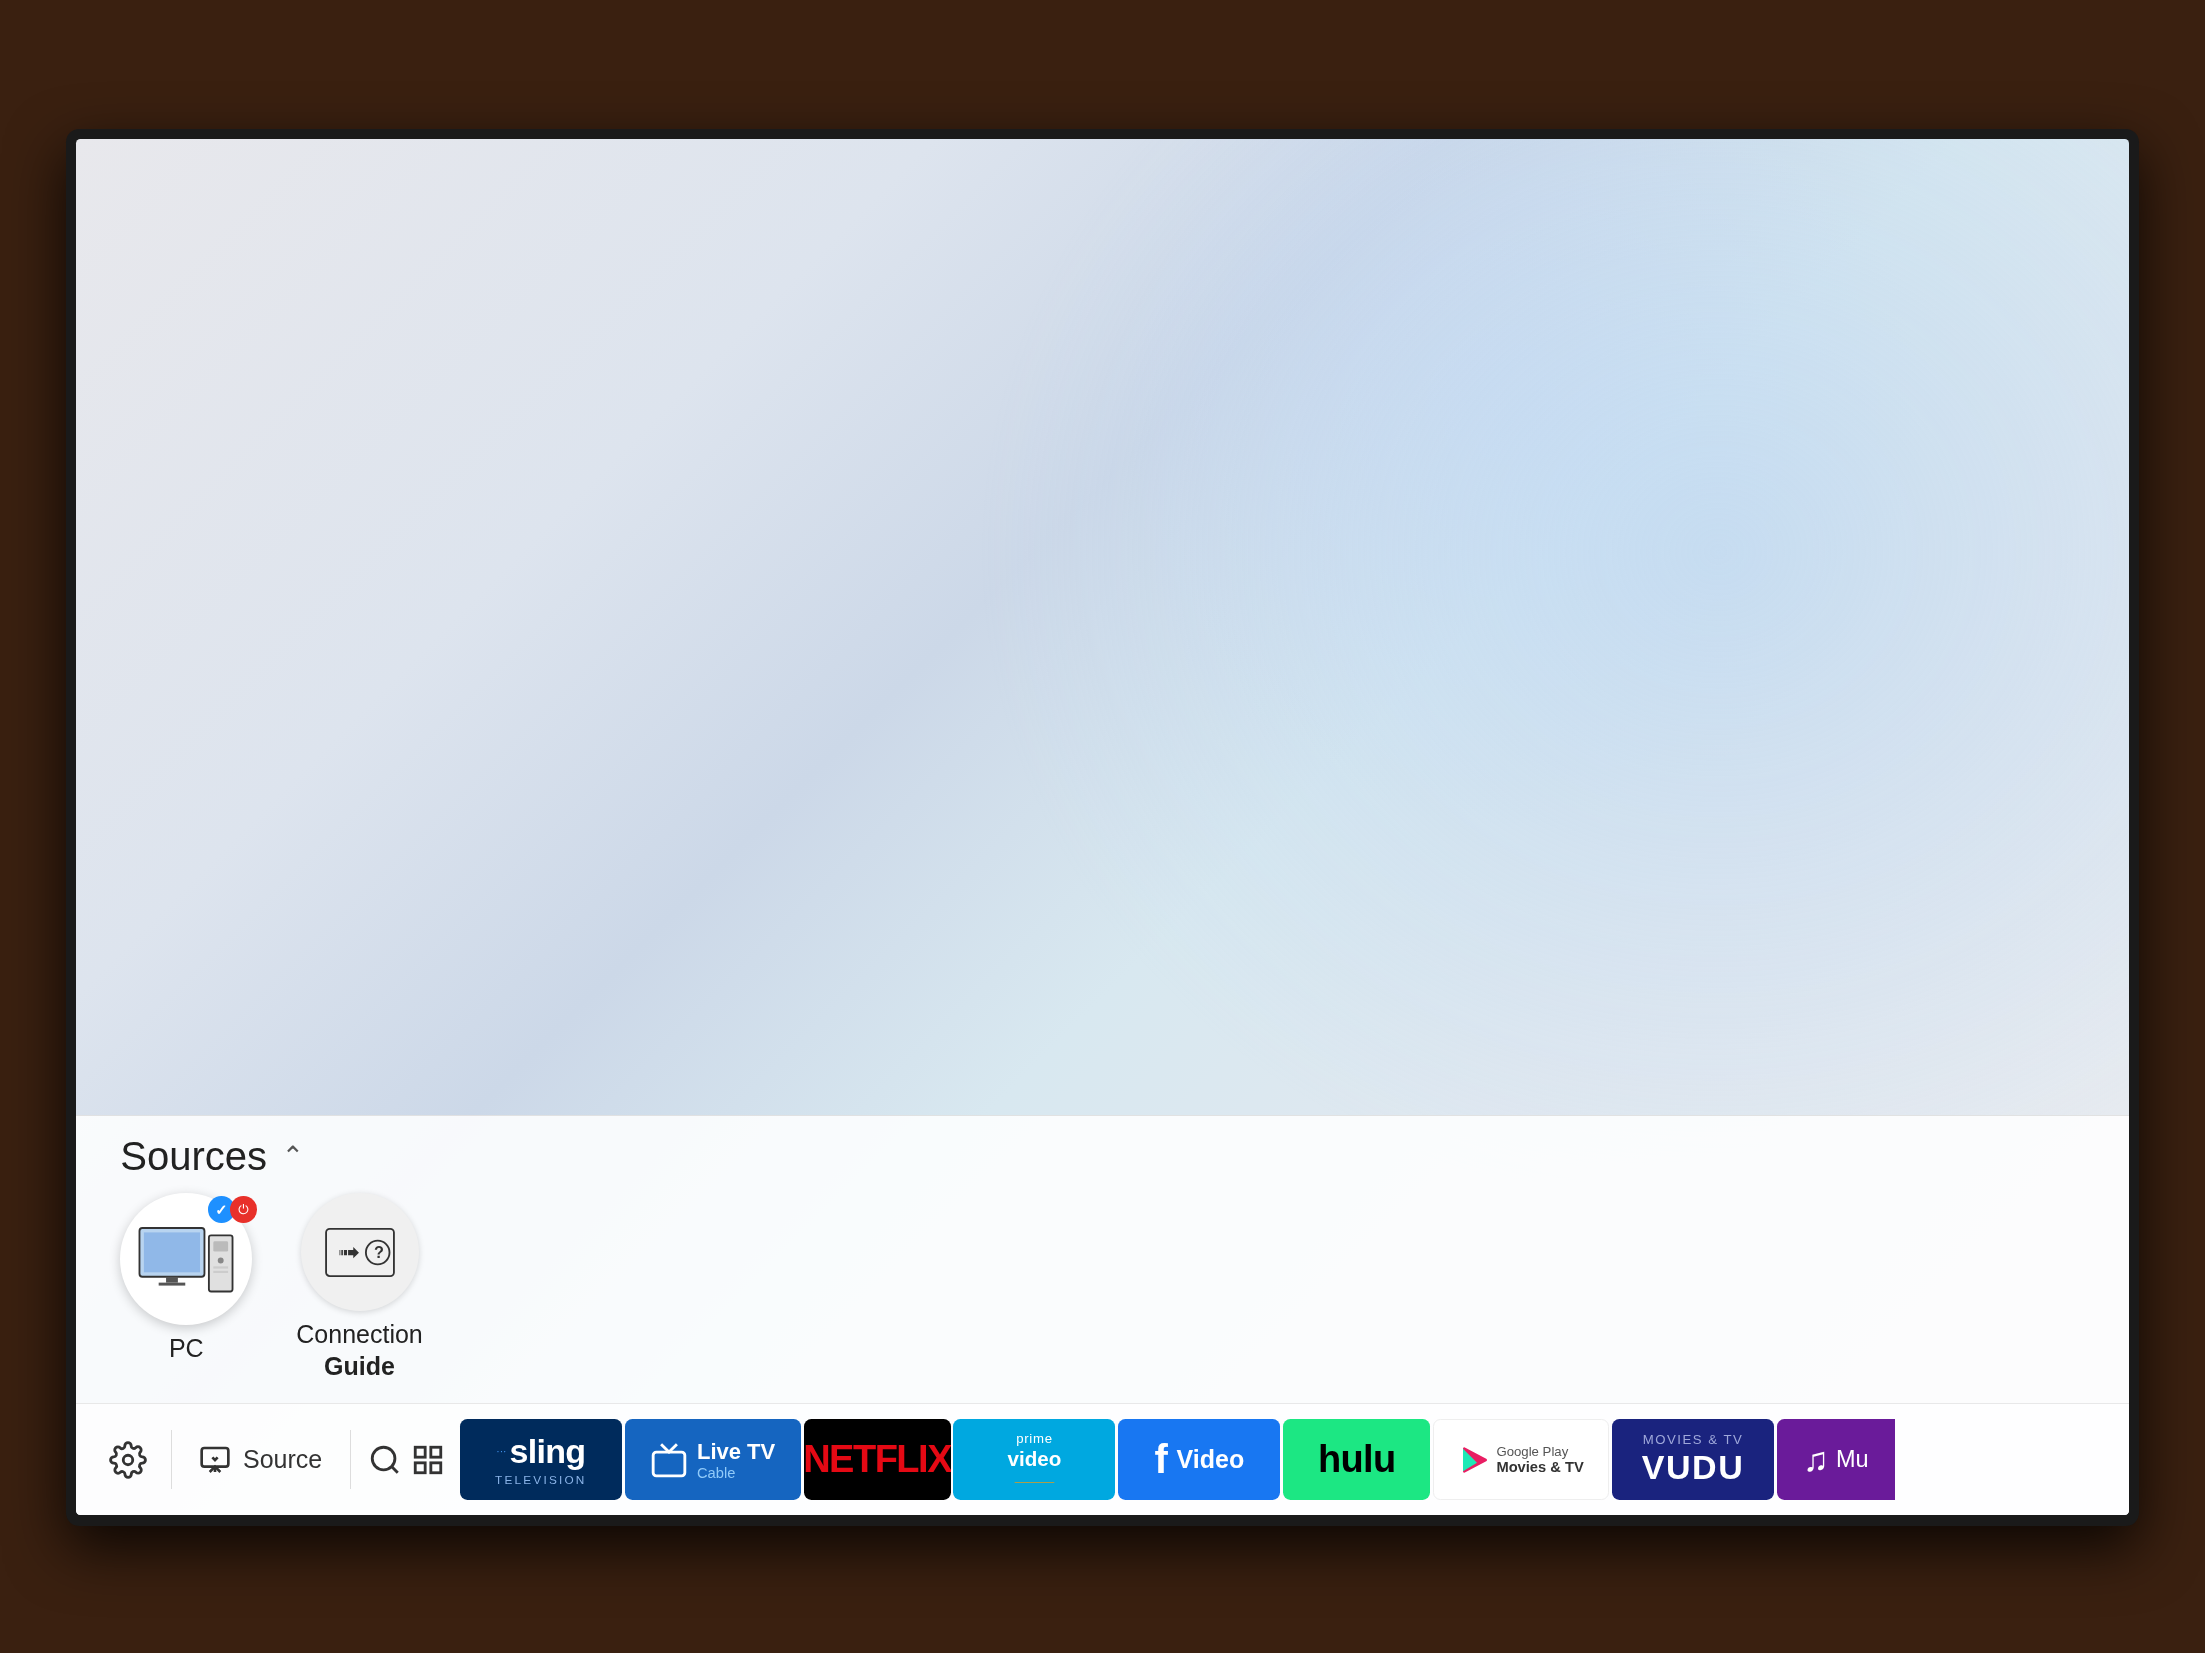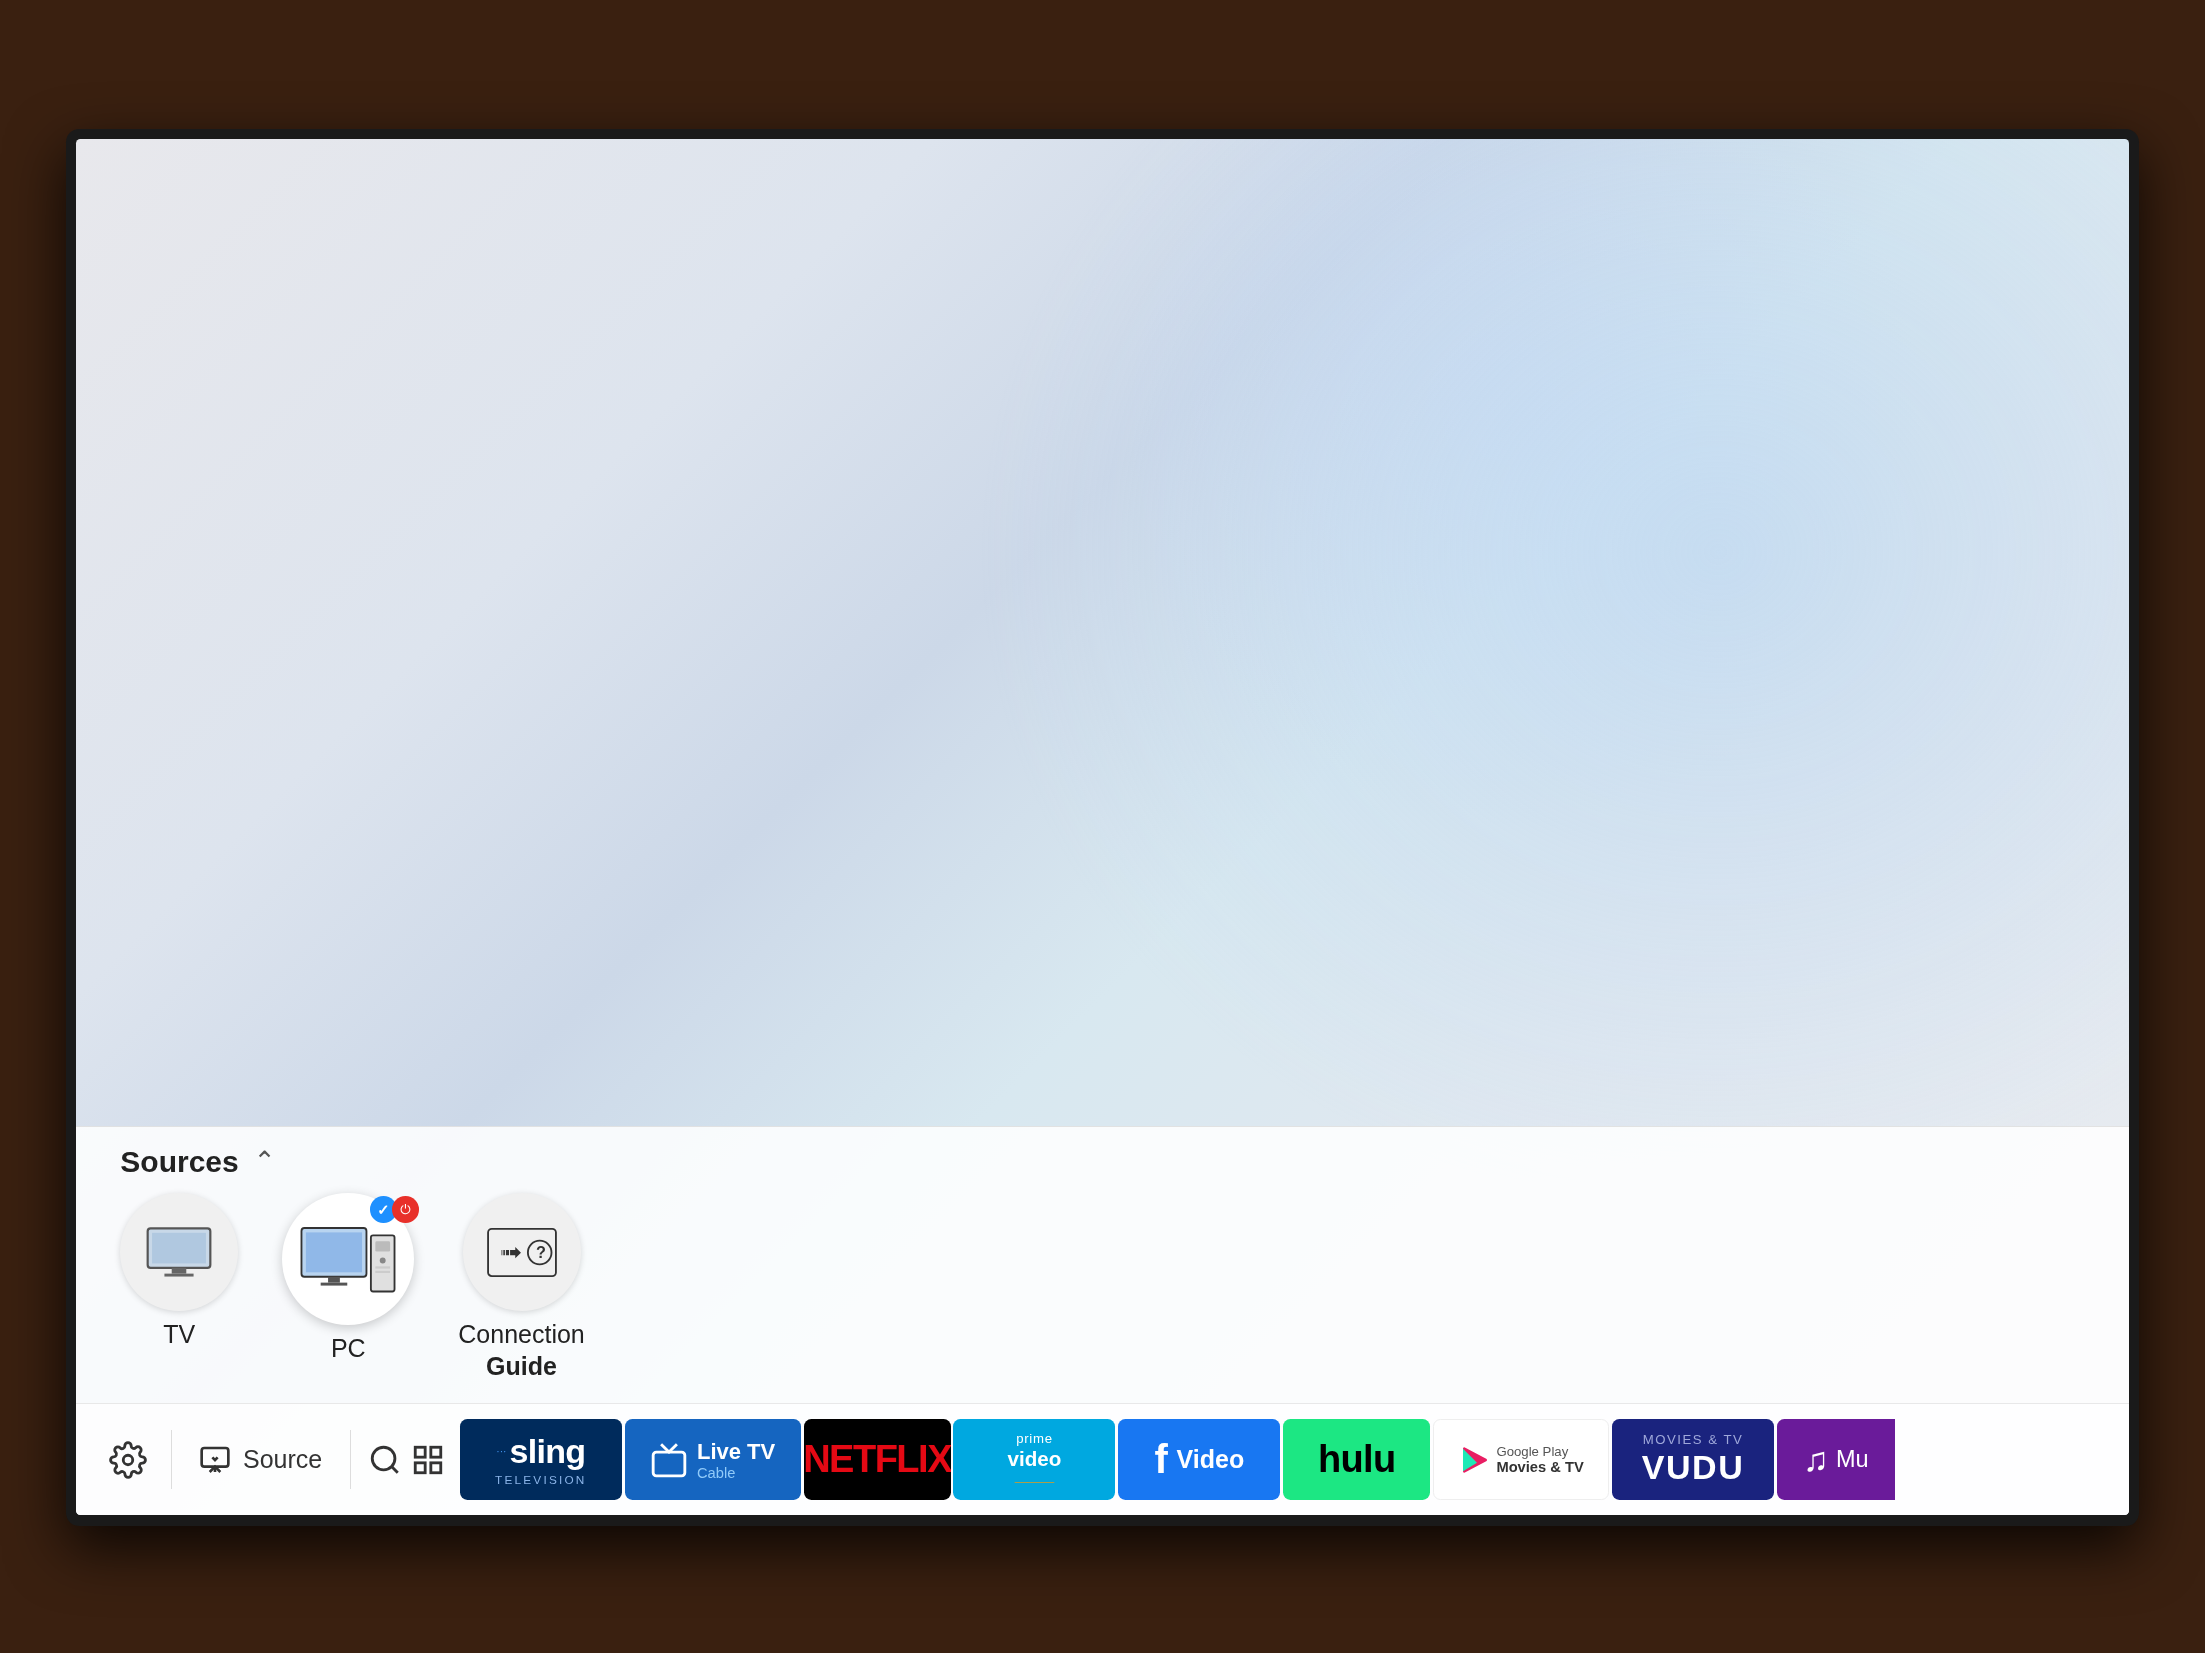--- a/index.html
+++ b/index.html
@@ -64,22 +64,22 @@
 
     .sources-header {
       display: flex;
       align-items: center;
       gap: 14.7px;
       margin-bottom: 14.7px;
     }
 
     .sources-title {
       font-family: 'Samsung Sans', Arial, sans-serif;
-      font-size: 30px;
-      font-weight: 700;
+      font-size: 40px;
+      font-weight: 400;
       color: #222;
     }
 
     .sources-chevron {
       font-size: 26.5px;
       color: #555;
       line-height: 1;
     }
 
     .sources-items {
@@ -339,35 +339,20 @@
     <div class="main-area">
 
       <div class="sources-panel">
         <div class="sources-header">
           <span class="sources-title">Sources</span>
           <span class="sources-chevron">⌃</span>
         </div>
 
         <div class="sources-items">
 
-          <div class="source-item">
-            <div class="source-icon-circle">
-              <svg width="66" height="51" viewBox="0 0 90 70">
-
-                <rect x="2" y="2" width="86" height="54" rx="4" fill="#c8d8e8" stroke="#555" stroke-width="3"></rect>
-
-                <rect x="8" y="8" width="74" height="42" fill="#b0c8e0"></rect>
-
-                <rect x="35" y="56" width="20" height="8" fill="#666"></rect>
-
-                <rect x="25" y="64" width="40" height="4" fill="#666"></rect>
-              </svg>
-            </div>
-            <span class="source-label">TV</span>
-          </div>
 
           <div class="source-item">
             <div class="source-icon-circle active" style="position:relative;">
               <svg width="96" height="74" viewBox="0 0 130 100">
 
                 <rect x="2" y="8" width="88" height="66" rx="4" fill="#b8d4f0" stroke="#333" stroke-width="2.5"></rect>
                 <rect x="8" y="14" width="76" height="54" fill="#90b8e8"></rect>
 
                 <rect x="38" y="74" width="16" height="8" fill="#555"></rect>
                 <rect x="28" y="82" width="36" height="4" fill="#555"></rect>

